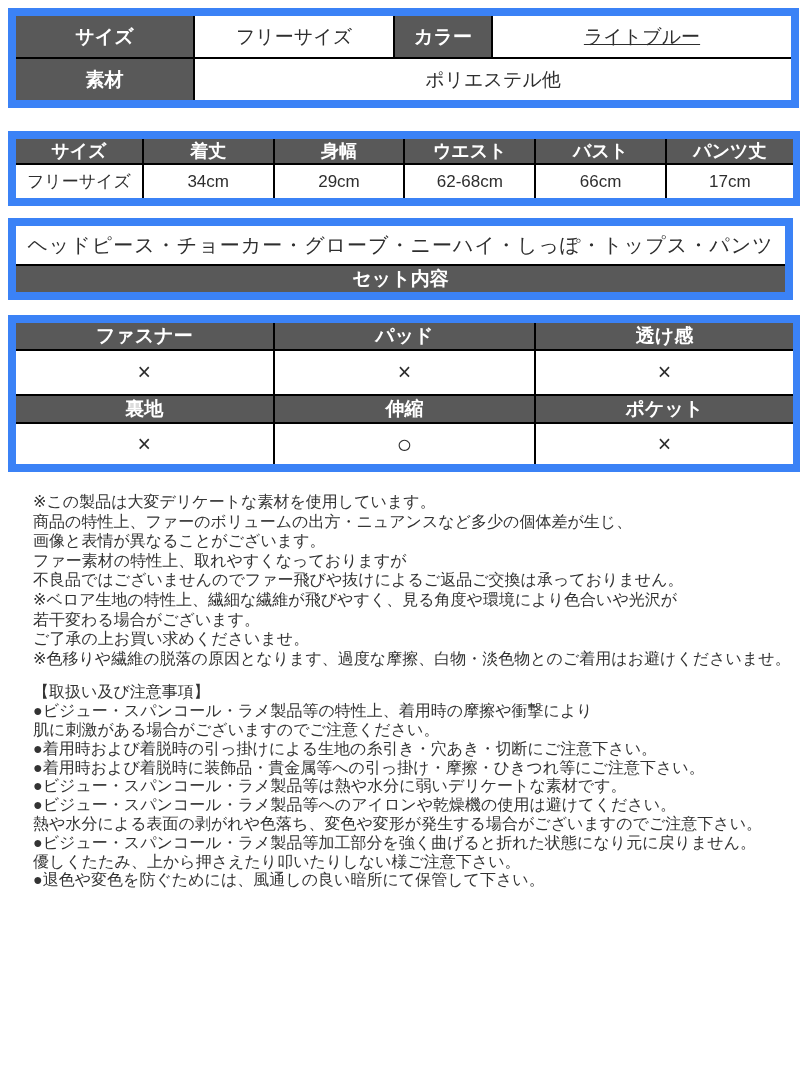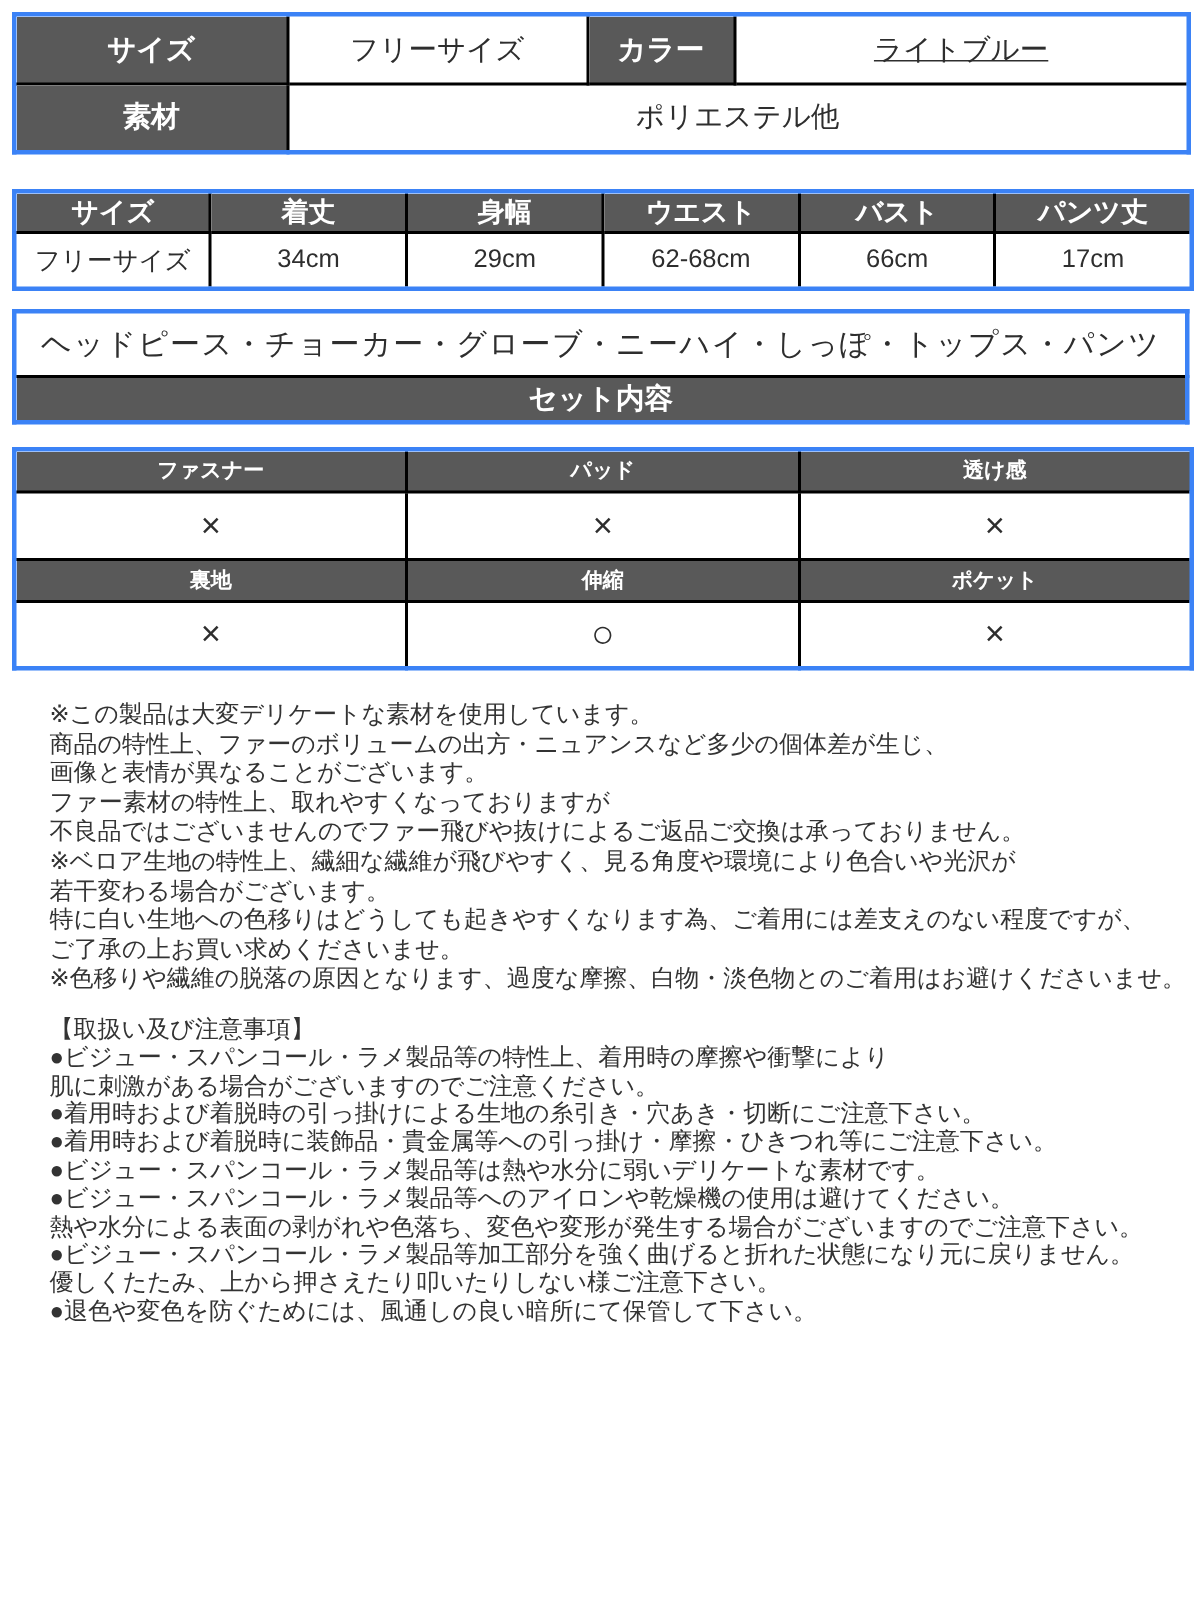--- a/index.html
+++ b/index.html
@@ -5,21 +5,21 @@
   * { margin:0; padding:0; box-sizing:border-box; }
   html, body { background:#ffffff; }
   body {
     width:800px; height:1067px;
     font-family:"Liberation Sans","DejaVu Sans",sans-serif;
     color:#333333;
     overflow:hidden;
   }
   .page { position:relative; width:800px; height:1067px; background:#ffffff; }
 
-  table { border-collapse:collapse; table-layout:fixed; margin-left:8px; width:785px; border:3px solid #3b82f6; }
+  table { border-collapse:collapse; table-layout:fixed; margin-left:8px; width:785px; border:8px solid #3b82f6; }
   td, th { border:2px solid #000; text-align:center; vertical-align:middle; padding:0 4px; overflow:hidden; white-space:nowrap; }
   .hdr { background:#595959; color:#ffffff; font-weight:bold; }
   .val { background:#ffffff; color:#2e2e2e; }
 
   
   .spec { margin-top:8px; }
   .spec td { height:46px; font-size:19px; }
   .spec .c1 { width:182px; } .spec .c2 { width:200px; }
   .spec .c3 { width:98px; } .spec .c4 { width:303px;text-decoration:underline; }
 
@@ -29,21 +29,21 @@
   .size-chart td { height:38px; font-size:17px; }
   .size-chart col { width:130.8px; }
 
   
   .set { margin-top:12px; }
   .set th { height:31px; font-size:19px; }
   .set td { height:43px; font-size:20px; letter-spacing:1px; }
 
   
   .features { margin-top:15px; }
-  .features th { height:28px; font-size:14px;font-family:Liberation Mono, monospace; }
+  .features th { height:28px; font-size:19px;font-family:Liberation Mono, monospace; }
   .features td { height:45px; font-size:23px; font-weight:normal; color:#2e2e2e; }
   .features col { width:261.6px; }
   .features .circle { font-size:26px; }
 
   
   .notes { margin:20px 0 0 33px; font-size:16px; line-height:19.6px; color:#333333; }
   .care  { margin:15px 0 0 33px; font-size:16px; line-height:18.8px; color:#333333; }
   .note-line { white-space:nowrap; }
 </style>
 </head>
@@ -137,21 +137,20 @@
     </table>
 
   <div class="notes">
     <div class="note-line">※この製品は大変デリケートな素材を使用しています。</div>
     <div class="note-line">商品の特性上、ファーのボリュームの出方・ニュアンスなど多少の個体差が生じ、</div>
     <div class="note-line">画像と表情が異なることがございます。</div>
     <div class="note-line">ファー素材の特性上、取れやすくなっておりますが</div>
     <div class="note-line">不良品ではございませんのでファー飛びや抜けによるご返品ご交換は承っておりません。</div>
     <div class="note-line">※ベロア生地の特性上、繊細な繊維が飛びやすく、見る角度や環境により色合いや光沢が</div>
     <div class="note-line">若干変わる場合がございます。</div>
-    <div class="note-line">特に白い生地への色移りはどうしても起きやすくなります為、ご着用には差支えのない程度ですが、</div>
     <div class="note-line">ご了承の上お買い求めくださいませ。</div>
     <div class="note-line">※色移りや繊維の脱落の原因となります、過度な摩擦、白物・淡色物とのご着用はお避けくださいませ。</div>
   </div>
 
   <div class="care">
     <div class="note-line">【取扱い及び注意事項】</div>
     <div class="note-line">●ビジュー・スパンコール・ラメ製品等の特性上、着用時の摩擦や衝撃により</div>
     <div class="note-line">肌に刺激がある場合がございますのでご注意ください。</div>
     <div class="note-line">●着用時および着脱時の引っ掛けによる生地の糸引き・穴あき・切断にご注意下さい。</div>
     <div class="note-line">●着用時および着脱時に装飾品・貴金属等への引っ掛け・摩擦・ひきつれ等にご注意下さい。</div>

